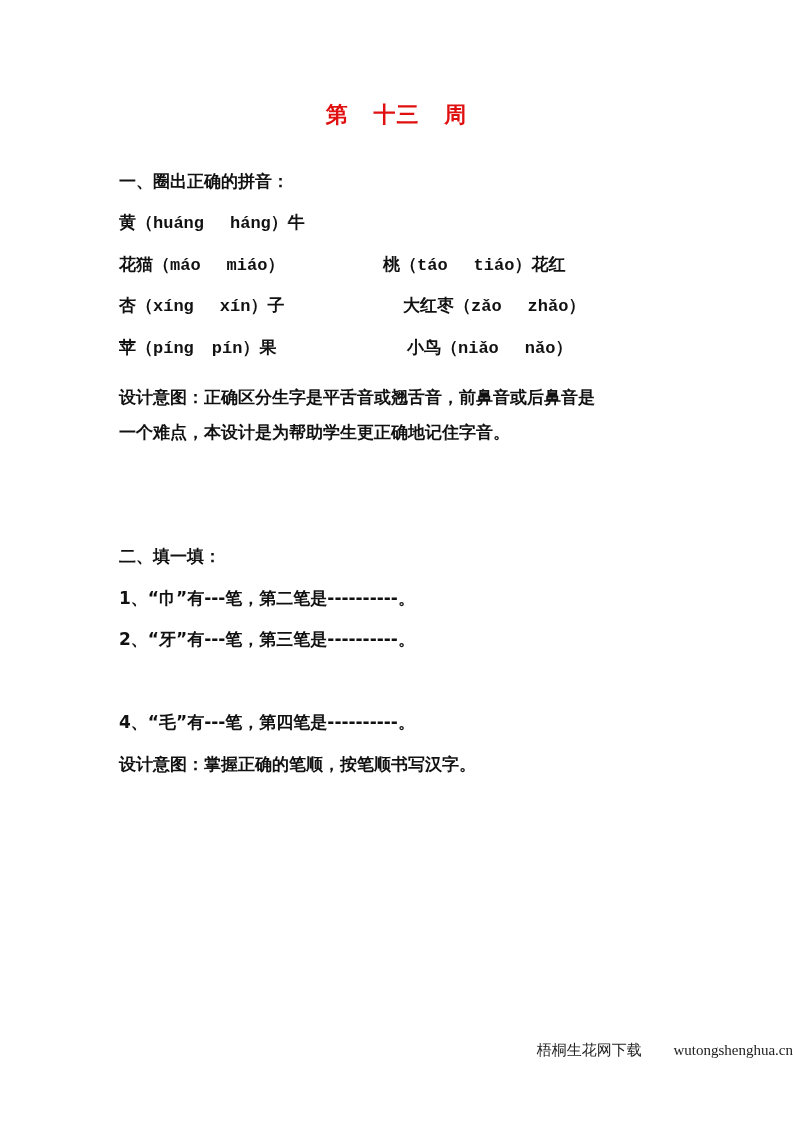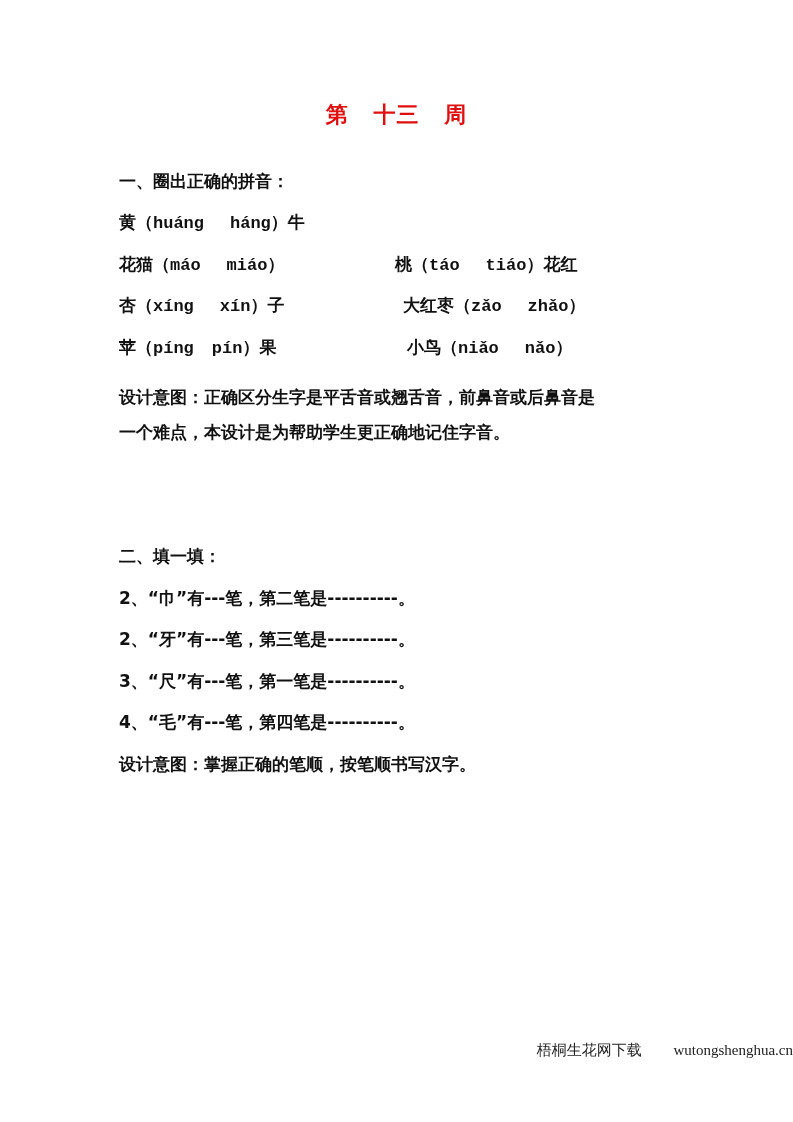--- a/index.html
+++ b/index.html
@@ -35,21 +35,21 @@
   <div class="line" style="top:211px; width:600px;">
     <span>
       <span>黄（</span><span class="py">huáng</span><span class="gap"></span><span class="py">háng</span><span>）牛</span>
     </span>
   </div>
 
   <div class="line" style="top:253px; width:600px;">
     <span>
       <span>花猫（</span><span class="py">máo</span><span class="gap"></span><span class="py">miáo</span><span>）</span>
     </span>
-    <span class="col2" style="left:276px;">
+    <span class="col2" style="left:264px;">
       <span>桃（</span><span class="py">táo</span><span class="gap"></span><span class="py">tiáo</span><span>）花红</span>
     </span>
   </div>
 
   <div class="line" style="top:294px; width:600px;">
     <span>
       <span>杏（</span><span class="py">xíng</span><span class="gap"></span><span class="py">xín</span><span>）子</span>
     </span>
     <span class="col2" style="left:284px;">
       <span>大红枣（</span><span class="py">zǎo</span><span class="gap"></span><span class="py">zhǎo</span><span>）</span>
@@ -62,23 +62,22 @@
     </span>
     <span class="col2" style="left:288px;">
       <span>小鸟（</span><span class="py">niǎo</span><span class="gap"></span><span class="py">nǎo</span><span>）</span>
     </span>
   </div>
 
   <div class="line" style="top:386px;">设计意图：正确区分生字是平舌音或翘舌音，前鼻音或后鼻音是</div>
   <div class="line" style="top:421px;">一个难点，本设计是为帮助学生更正确地记住字音。</div>
 
   <div class="line" style="top:545px;">二、填一填：</div>
-  <div class="line" style="top:587px;">2、“巾”有---笔，第二笔是----------。</div>
+  <div class="line" style="top:587px;">1、“巾”有---笔，第二笔是----------。</div>
   <div class="line" style="top:628px;">2、“牙”有---笔，第三笔是----------。</div>
-  <div class="line" style="top:670px;">3、“尺”有---笔，第一笔是----------。</div>
   <div class="line" style="top:711px;">4、“毛”有---笔，第四笔是----------。</div>
   <div class="line" style="top:753px;text-align:center;">设计意图：掌握正确的笔顺，按笔顺书写汉字。</div>
 
   <div class="footer">
     <span>梧桐生花网下载</span>
     <span class="site">wutongshenghua.cn</span>
   </div>
 </div>
 
 </body></html>

